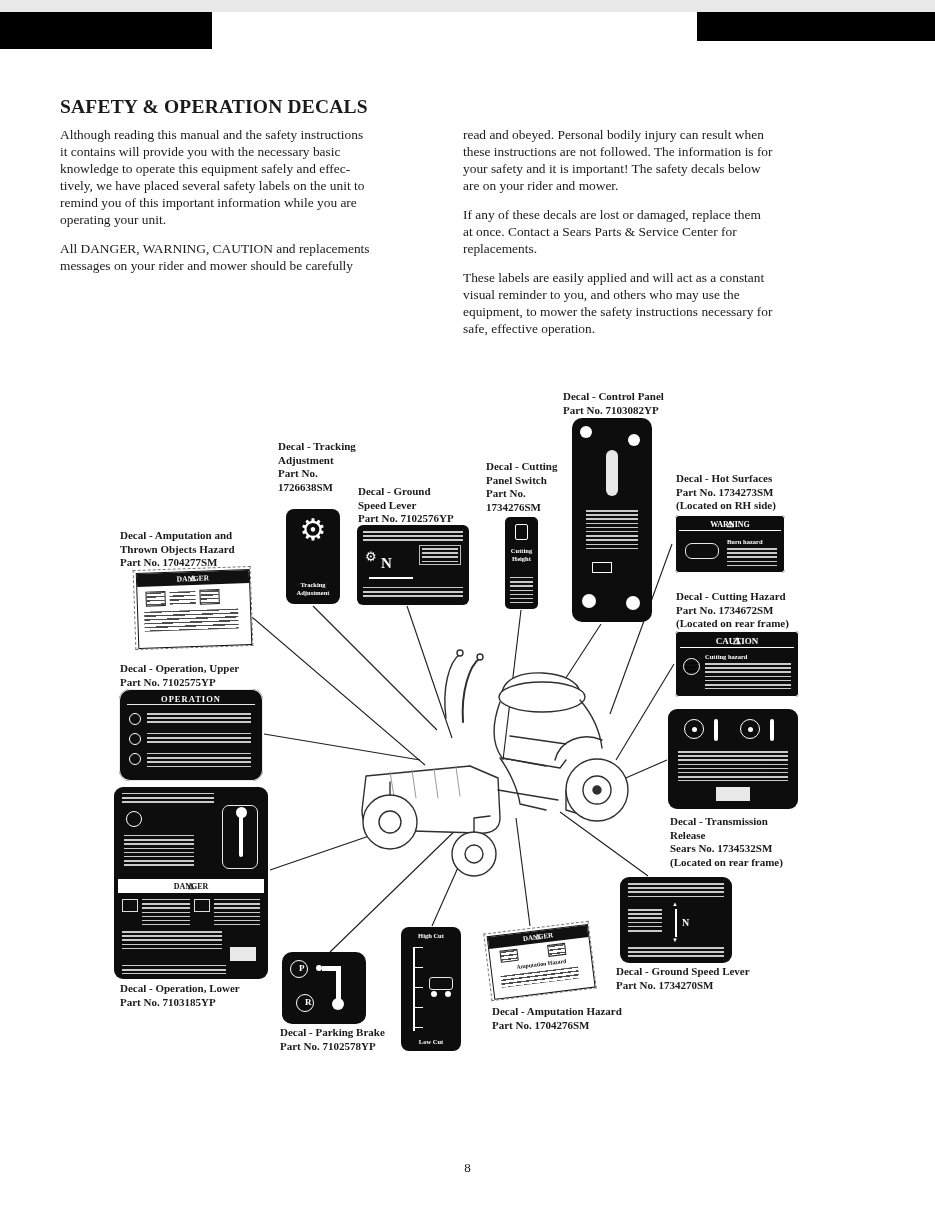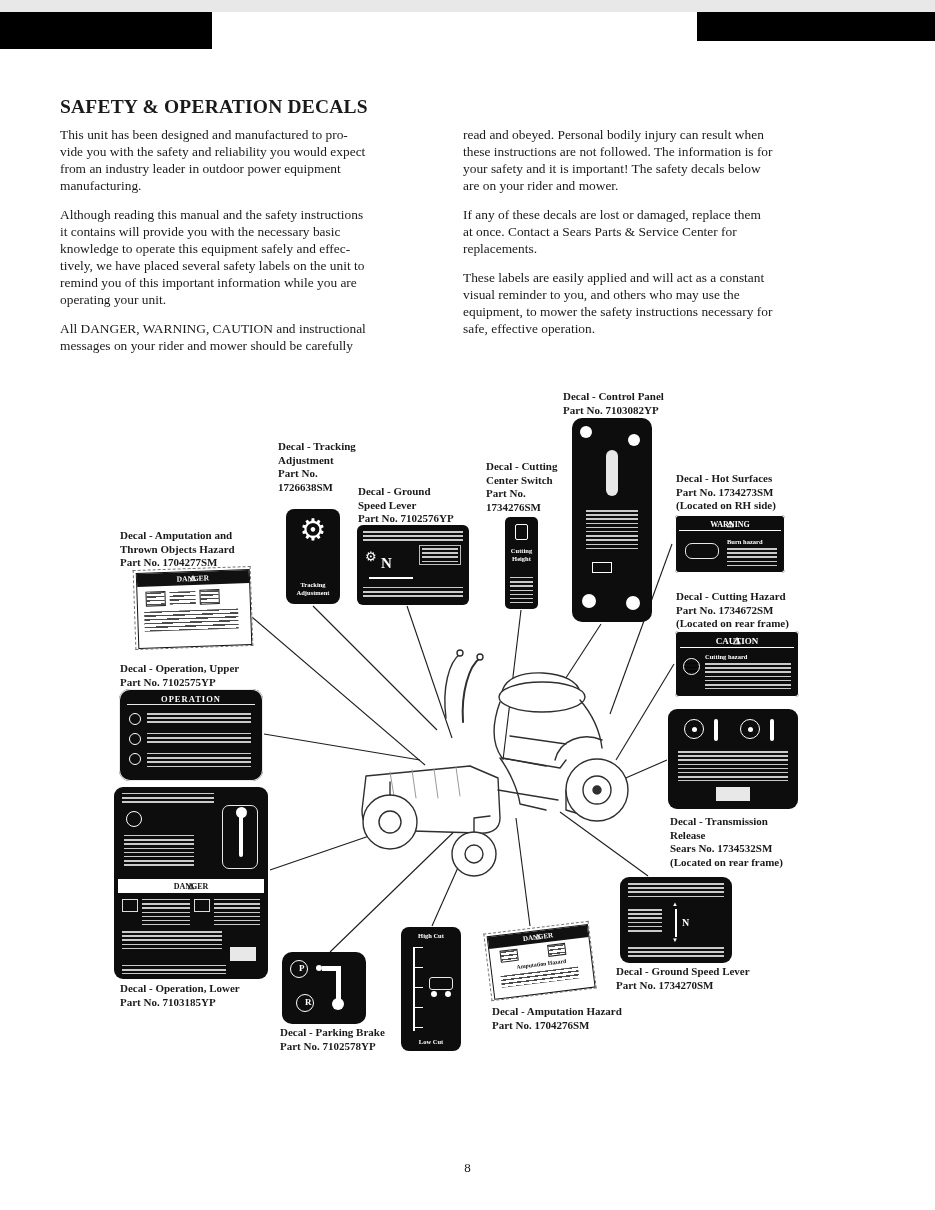--- a/index.html
+++ b/index.html
@@ -32,31 +32,27 @@
 </head>
 <body>
 
 <div class="page">
 
   <div class="scanbar" style="left:0;top:0;width:212px;height:37px;"></div>
   <div class="scanbar" style="left:697px;top:0;width:238px;height:29px;"></div>
 
   <div class="title">SAFETY &amp; OPERATION DECALS</div>
   <div class="col" style="left:60px;width:382px;">
-    <p class="para">This unit has been designed and manufactured to pro-
-vide you with the safety and reliability you would expect
-from an industry leader in outdoor power equipment
-manufacturing.</p>
     <p class="para">Although reading this manual and the safety instructions
 it contains will provide you with the necessary basic
 knowledge to operate this equipment safely and effec-
 tively, we have placed several safety labels on the unit to
 remind you of this important information while you are
 operating your unit.</p>
-    <p class="para">All DANGER, WARNING, CAUTION and instructional
+    <p class="para">All DANGER, WARNING, CAUTION and replacements
 messages on your rider and mower should be carefully</p>
   </div>
   <div class="col" style="left:463px;width:396px;">
     <p class="para">read and obeyed. Personal bodily injury can result when
 these instructions are not followed. The information is for
 your safety and it is important! The safety decals below
 are on your rider and mower.</p>
     <p class="para">If any of these decals are lost or damaged, replace them
 at once. Contact a Sears Parts &amp; Service Center for
 replacements.</p>
@@ -114,21 +110,21 @@
   <div class="lbl" style="left:563px;top:378px;">Decal - Control Panel
 Part No. 7103082YP</div>
   <div class="lbl" style="left:278px;top:428px;">Decal - Tracking
 Adjustment
 Part No.
 1726638SM</div>
   <div class="lbl" style="left:358px;top:473px;">Decal - Ground
 Speed Lever
 Part No. 7102576YP</div>
   <div class="lbl" style="left:486px;top:448px;">Decal - Cutting
-Center Switch
+Panel Switch
 Part No.
 1734276SM</div>
   <div class="lbl" style="left:676px;top:460px;">Decal - Hot Surfaces
 Part No. 1734273SM
 (Located on RH side)</div>
   <div class="lbl" style="left:120px;top:517px;">Decal - Amputation and
 Thrown Objects Hazard
 Part No. 1704277SM</div>
   <div class="lbl" style="left:676px;top:578px;">Decal - Cutting Hazard
 Part No. 1734672SM

